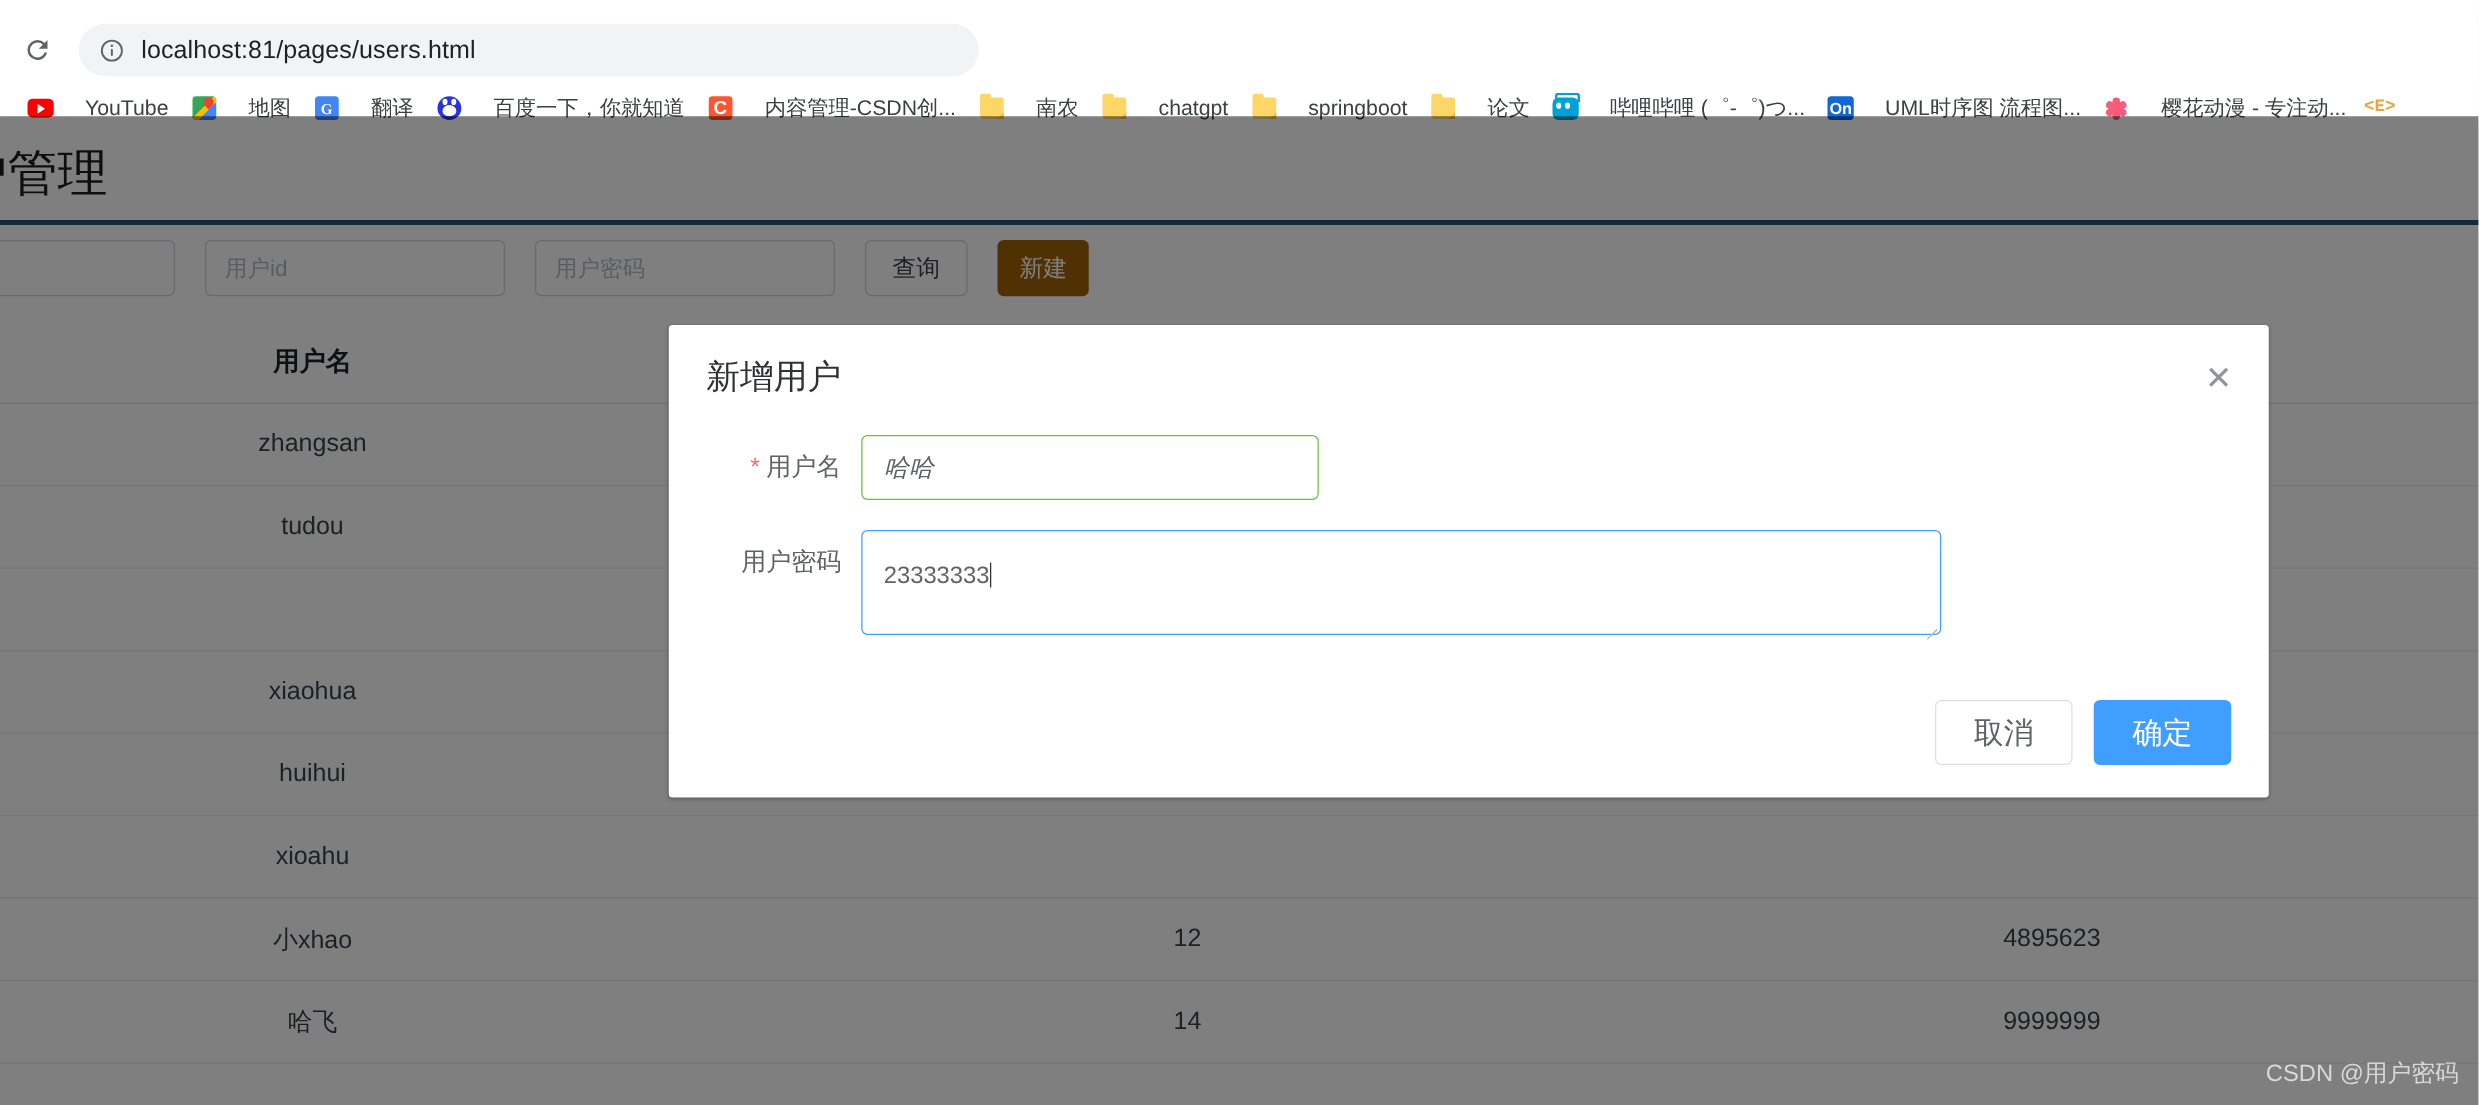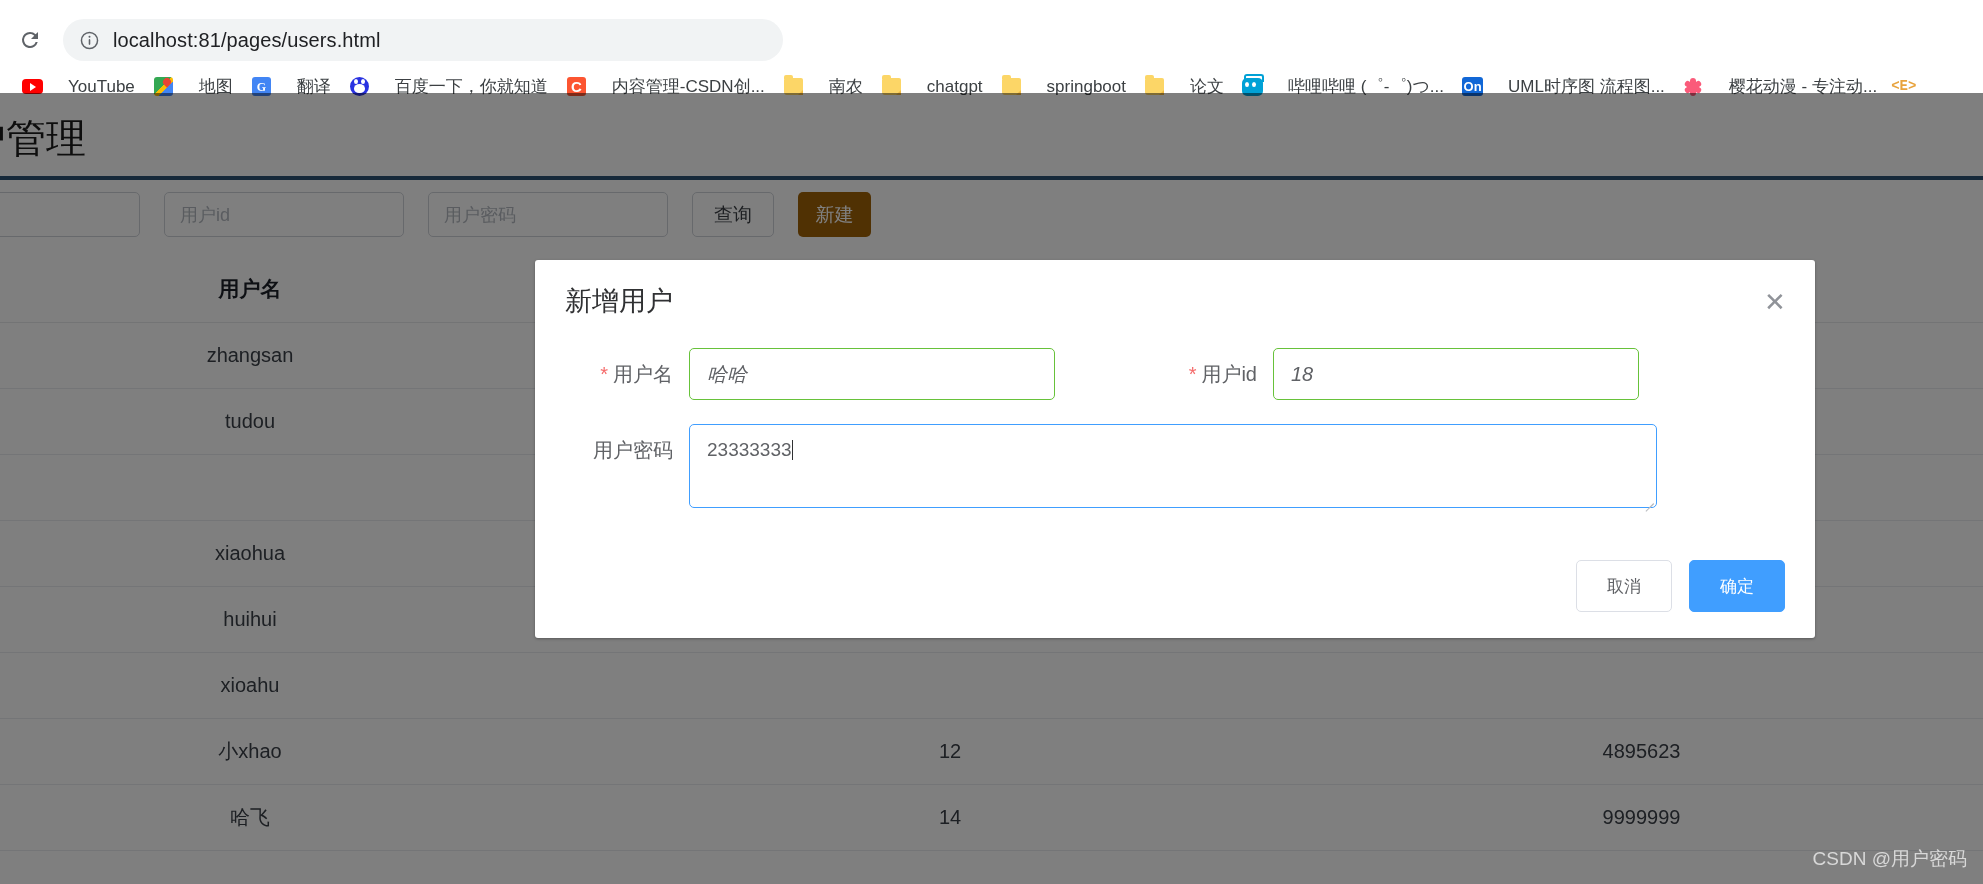--- a/index.html
+++ b/index.html
@@ -376,26 +376,26 @@
     font-size: 20px;
     color: #606266;
     font-family: "Liberation Sans", "DejaVu Sans", sans-serif;
     cursor: text;
     font-style: italic;
   }
   .field-username { width: 366px; }
   .field-userid  { width: 366px; }
 
   .field-textarea {
-    width: 968px;
+    width: 864px;
     height: 84px;
     border: 1px solid #409eff;
     border-radius: 5px;
     background: #fff;
-    padding: 12px 17px;
+    padding: 23px 17px;
     font-size: 19px;
     color: #606266;
     font-family: "Liberation Sans", "DejaVu Sans", sans-serif;
     position: relative;
     cursor: text;
     line-height: 1.4;
   }
   .caret {
     display: inline-block;
     width: 1px; height: 20px;
@@ -416,21 +416,21 @@
   .resize-grip::after  { right: 0; bottom: 1px; width: 6px; height: 1px; transform: rotate(-45deg); transform-origin: right bottom; }
 
   .modal-footer {
     padding: 22px 30px 26px 30px;
     display: flex; justify-content: flex-end; gap: 17px;
   }
   .btn {
     height: 52px;
     padding: 0 30px;
     border-radius: 5px;
-    font-size: 17px;
+    font-size: 24px;
     display: flex; align-items: center; justify-content: center;
     cursor: pointer;
     font-family: "Liberation Sans", "DejaVu Sans", sans-serif;
   }
   .btn-cancel { background: #fff; border: 1px solid #dcdfe6; color: #606266; }
   .btn-confirm { background: #409eff; border: 1px solid #409eff; color: #fff; }
 
   .watermark {
     position: absolute;
     right: 16px; bottom: 12px;
@@ -519,24 +519,20 @@
       <div class="modal-title">新增用户</div>
       <div class="modal-close">✕</div>
     </div>
 
     <div class="modal-body">
 
       <div class="form-row">
         <div class="form-item">
           <div class="form-label"><span class="req-star">*</span><span>用户名</span></div>
           <div class="field-input field-username">哈哈</div>
-        </div>
-        <div class="form-item" style="margin-left:118px;">
-          <div class="form-label" style="width:100px;"><span class="req-star">*</span><span>用户id</span></div>
-          <div class="field-input field-userid">18</div>
         </div>
       </div>
 
       <div class="form-row">
         <div class="form-item">
           <div class="form-label">用户密码</div>
           <div class="field-textarea"><span>23333333</span><span class="caret"></span><span class="resize-grip"></span></div>
         </div>
       </div>
 

